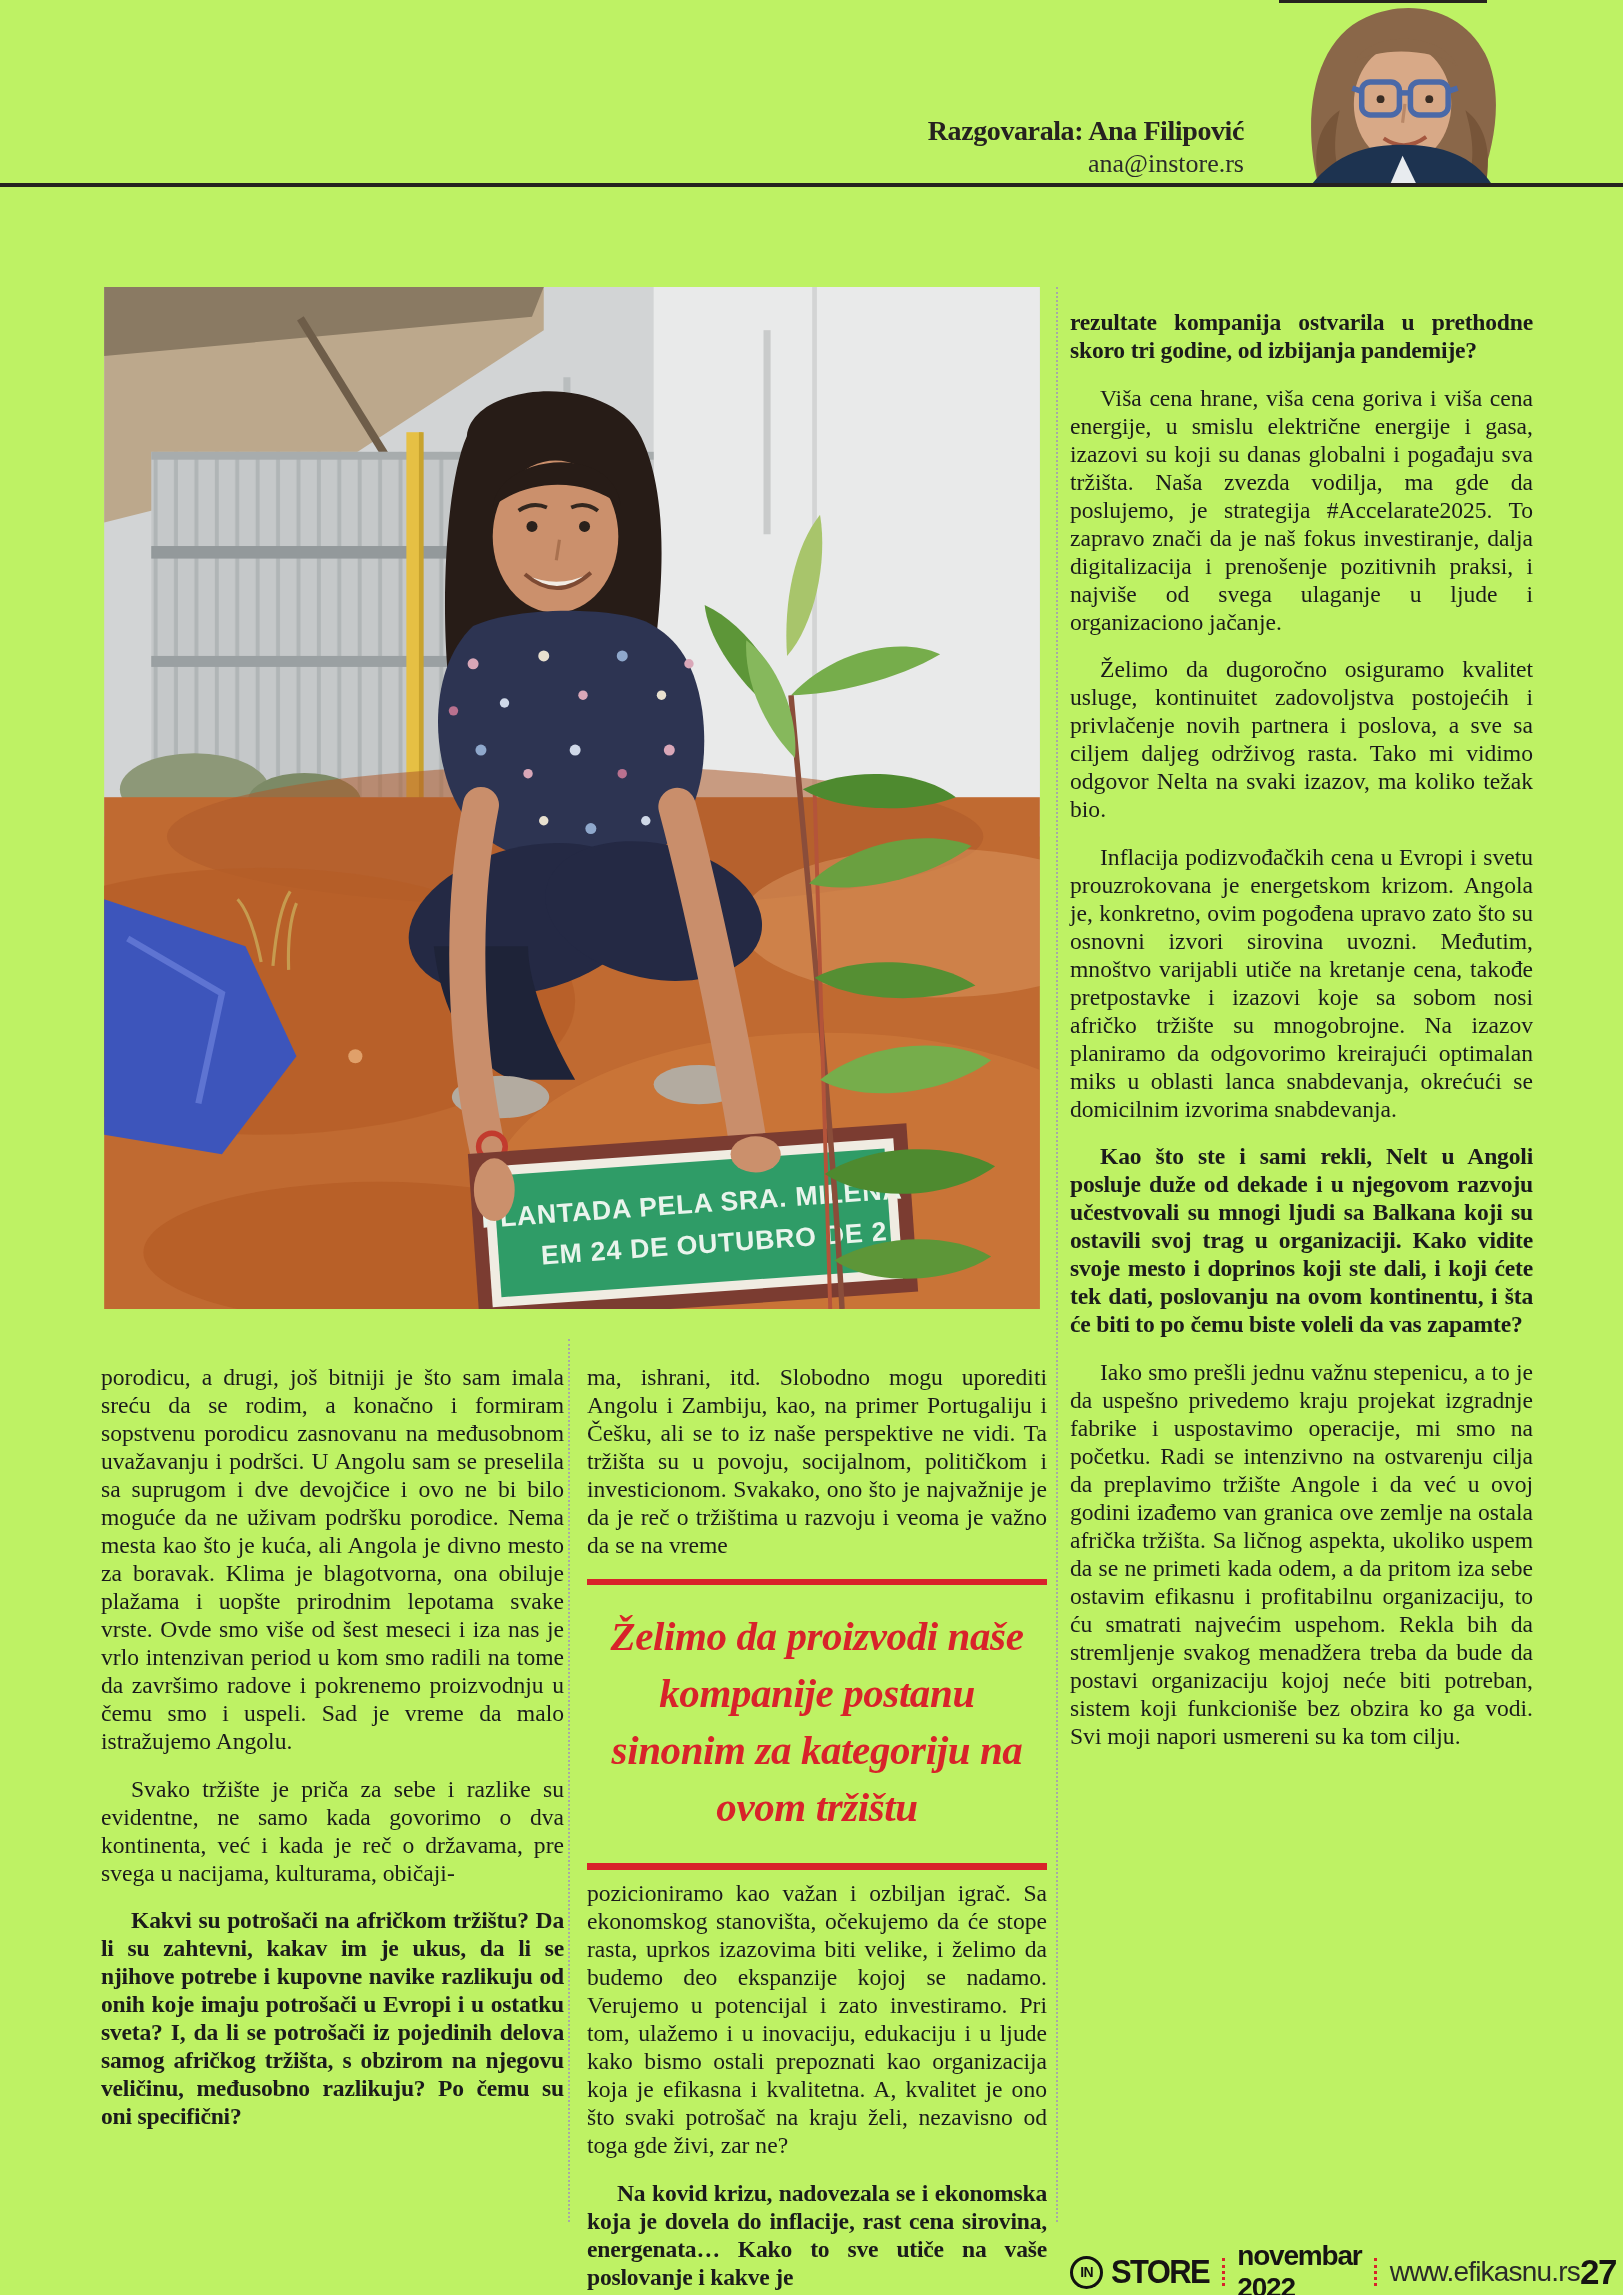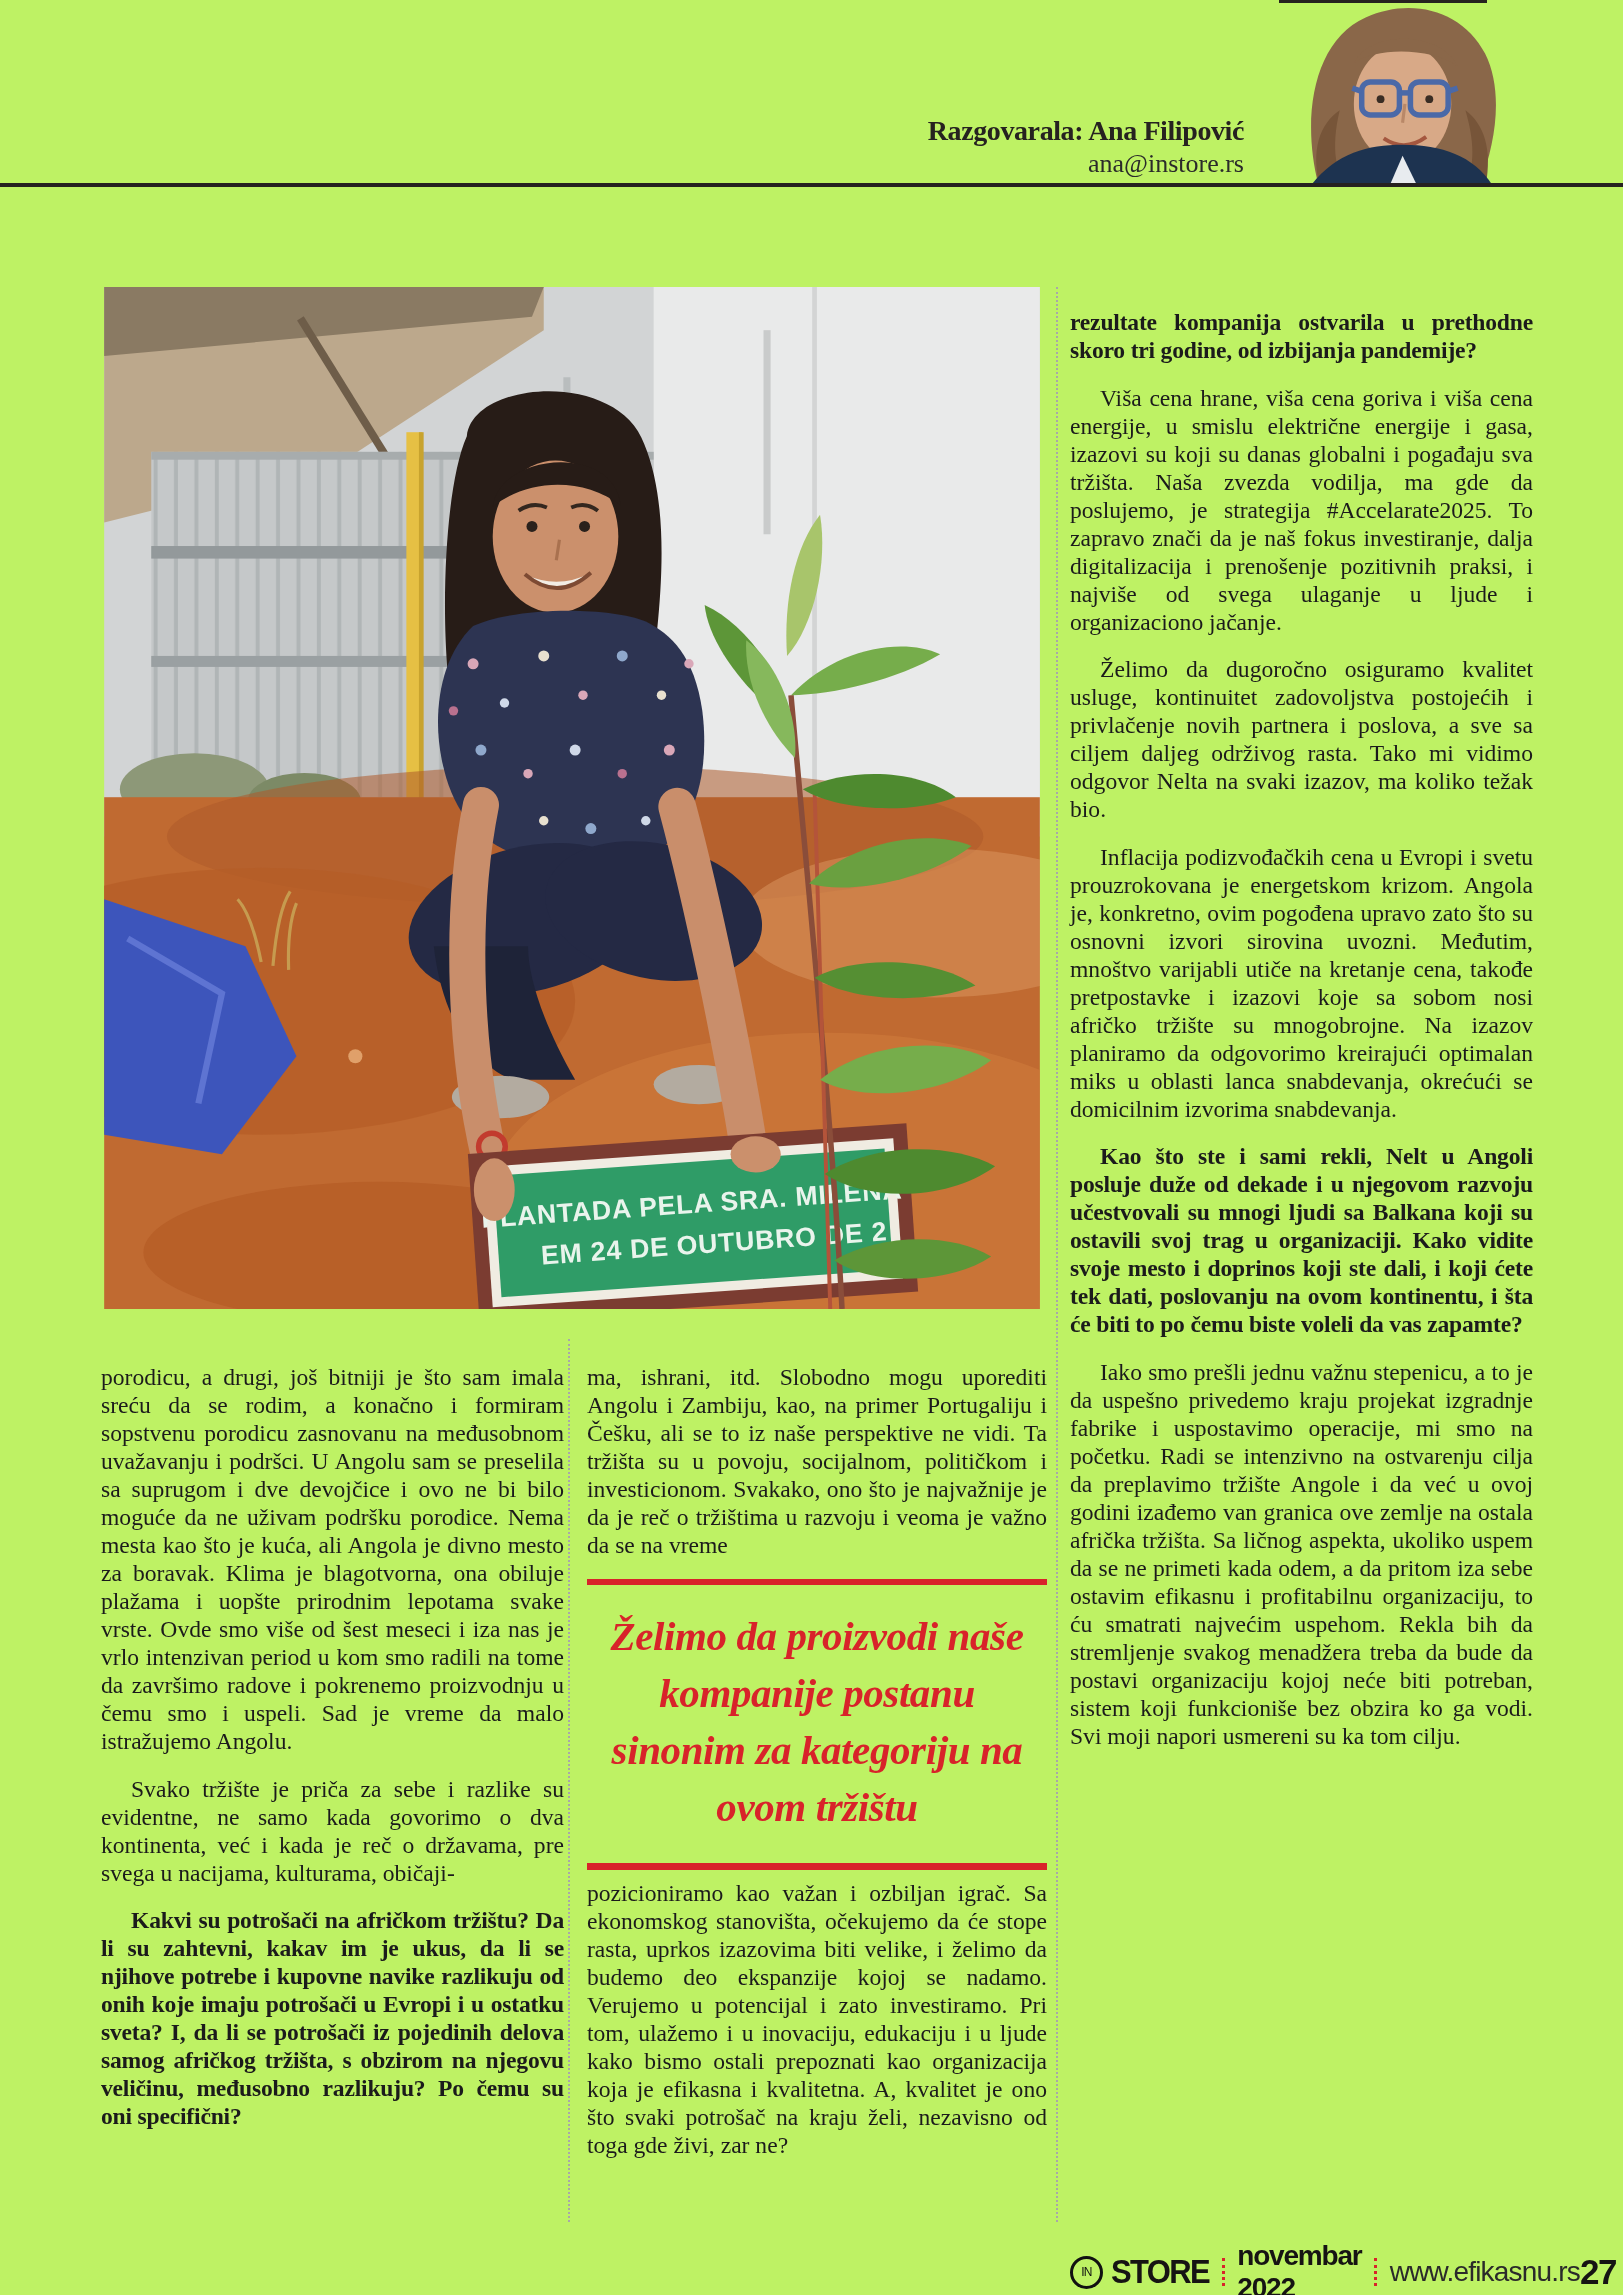--- a/index.html
+++ b/index.html
@@ -36,21 +36,21 @@
   .quote-rule{height:6.3px;background:#d8232a;}
   .quote-text{padding:23.6px 3.1px 27px 3.1px;text-align:center;color:#d8232a;
               font-size:41px;line-height:57px;font-style:italic;font-weight:700;
               font-family:"Liberation Serif", serif;letter-spacing:-0.4px;}
 
   
   .footer{position:absolute;left:1070px;top:2240px;width:465px;display:flex;align-items:center;
           font-family:"Liberation Sans", sans-serif;}
   .logo-circle{width:27px;height:27px;border:3.9px solid #111;border-radius:50%;
                display:flex;align-items:center;justify-content:center;
-               font-size:12px;font-weight:400;color:#111;letter-spacing:-0.8px;flex:none;text-align:center;}
+               font-size:14px;font-weight:700;color:#111;letter-spacing:-0.8px;flex:none;text-align:center;}
   .store-label{font-size:31px;font-weight:700;letter-spacing:-1.6px;color:#161413;margin-left:7.9px;
                transform:scaleY(1.08);}
   .dotsep{width:0;height:28px;border-left:3.1px dotted #d8232a;margin:0 12.6px;}
   .issue-label{font-size:28px;font-weight:700;letter-spacing:-1.2px;color:#161413;}
   .site-label{font-size:28px;color:#2a2a2a;letter-spacing:-0.8px;}
   .page-number{margin-left:auto;font-size:35px;font-weight:700;letter-spacing:-1.6px;color:#161413;}
 </style>
 </head>
 <body>
 
@@ -211,20 +211,21 @@
       <p class="para question indent">Kakvi su potrošači na afričkom tržištu? Da li su zahtevni, kakav im je ukus, da li se njihove potrebe i kupovne navike razlikuju od onih koje imaju potrošači u Evropi i u ostatku sveta? I, da li se potrošači iz pojedinih delova samog afričkog tržišta, s obzirom na njegovu veličinu, međusobno razlikuju? Po čemu su oni specifični?</p>
     </div>
   <div class="col col2">
       <p class="para">ma, ishrani, itd. Slobodno mogu uporediti Angolu i Zambiju, kao, na primer Portugaliju i Češku, ali se to iz naše perspektive ne vidi. Ta tržišta su u povoju, socijalnom, političkom i investicionom. Svakako, ono što je najvažnije je da je reč o tržištima u razvoju i veoma je važno da se na vreme</p>
       <div class="quote-wrap">
         <div class="quote-rule"></div>
         <div class="quote-text">Želimo da proizvodi naše kompanije postanu sinonim za kategoriju na ovom tržištu</div>
         <div class="quote-rule"></div>
       </div>
       <p class="para">pozicioniramo kao važan i ozbiljan igrač. Sa ekonomskog stanovišta, očekujemo da će stope rasta, uprkos izazovima biti velike, i želimo da budemo deo ekspanzije kojoj se nadamo. Verujemo u potencijal i zato investiramo. Pri tom, ulažemo i u inovaciju, edukaciju i u ljude kako bismo ostali prepoznati kao organizacija koja je efikasna i kvalitetna. A, kvalitet je ono što svaki potrošač na kraju želi, nezavisno od toga gde živi, zar ne?</p>
+      <p class="para question indent">Na kovid krizu, nadovezala se i ekonomska koja je dovela do inflacije, rast cena sirovina, energenata… Kako to sve utiče na vaše poslovanje i kakve je</p>
     </div>
   <div class="col col3">
       <p class="para question">rezultate kompanija ostvarila u prethodne skoro tri godine, od izbijanja pandemije?</p>
       <p class="para indent">Viša cena hrane, viša cena goriva i viša cena energije, u smislu električne energije i gasa, izazovi su koji su danas globalni i pogađaju sva tržišta. Naša zvezda vodilja, ma gde da poslujemo, je strategija #Accelarate2025. To zapravo znači da je naš fokus investiranje, dalja digitalizacija i prenošenje pozitivnih praksi, i najviše od svega ulaganje u ljude i organizaciono jačanje.</p>
       <p class="para indent">Želimo da dugoročno osiguramo kvalitet usluge, kontinuitet zadovoljstva postojećih i privlačenje novih partnera i poslova, a sve sa ciljem daljeg održivog rasta. Tako mi vidimo odgovor Nelta na svaki izazov, ma koliko težak bio.</p>
       <p class="para indent">Inflacija podizvođačkih cena u Evropi i svetu prouzrokovana je energetskom krizom. Angola je, konkretno, ovim pogođena upravo zato što su osnovni izvori sirovina uvozni. Međutim, mnoštvo varijabli utiče na kretanje cena, takođe pretpostavke i izazovi koje sa sobom nosi afričko tržište su mnogobrojne. Na izazov planiramo da odgovorimo kreirajući optimalan miks u oblasti lanca snabdevanja, okrećući se domicilnim izvorima snabdevanja.</p>
       <p class="para question indent">Kao što ste i sami rekli, Nelt u Angoli posluje duže od dekade i u njegovom razvoju učestvovali su mnogi ljudi sa Balkana koji su ostavili svoj trag u organizaciji. Kako vidite svoje mesto i doprinos koji ste dali, i koji ćete tek dati, poslovanju na ovom kontinentu, i šta će biti to po čemu biste voleli da vas zapamte?</p>
       <p class="para indent">Iako smo prešli jednu važnu stepenicu, a to je da uspešno privedemo kraju projekat izgradnje fabrike i uspostavimo operacije, mi smo na početku. Radi se intenzivno na ostvarenju cilja da preplavimo tržište Angole i da već u ovoj godini izađemo van granica ove zemlje na ostala afrička tržišta. Sa ličnog aspekta, ukoliko uspem da se ne primeti kada odem, a da pritom iza sebe ostavim efikasnu i profitabilnu organizaciju, to ću smatrati najvećim uspehom. Rekla bih da stremljenje svakog menadžera treba da bude da postavi organizaciju kojoj neće biti potreban, sistem koji funkcioniše bez obzira ko ga vodi. Svi moji napori usmereni su ka tom cilju.</p>
     </div>
 

